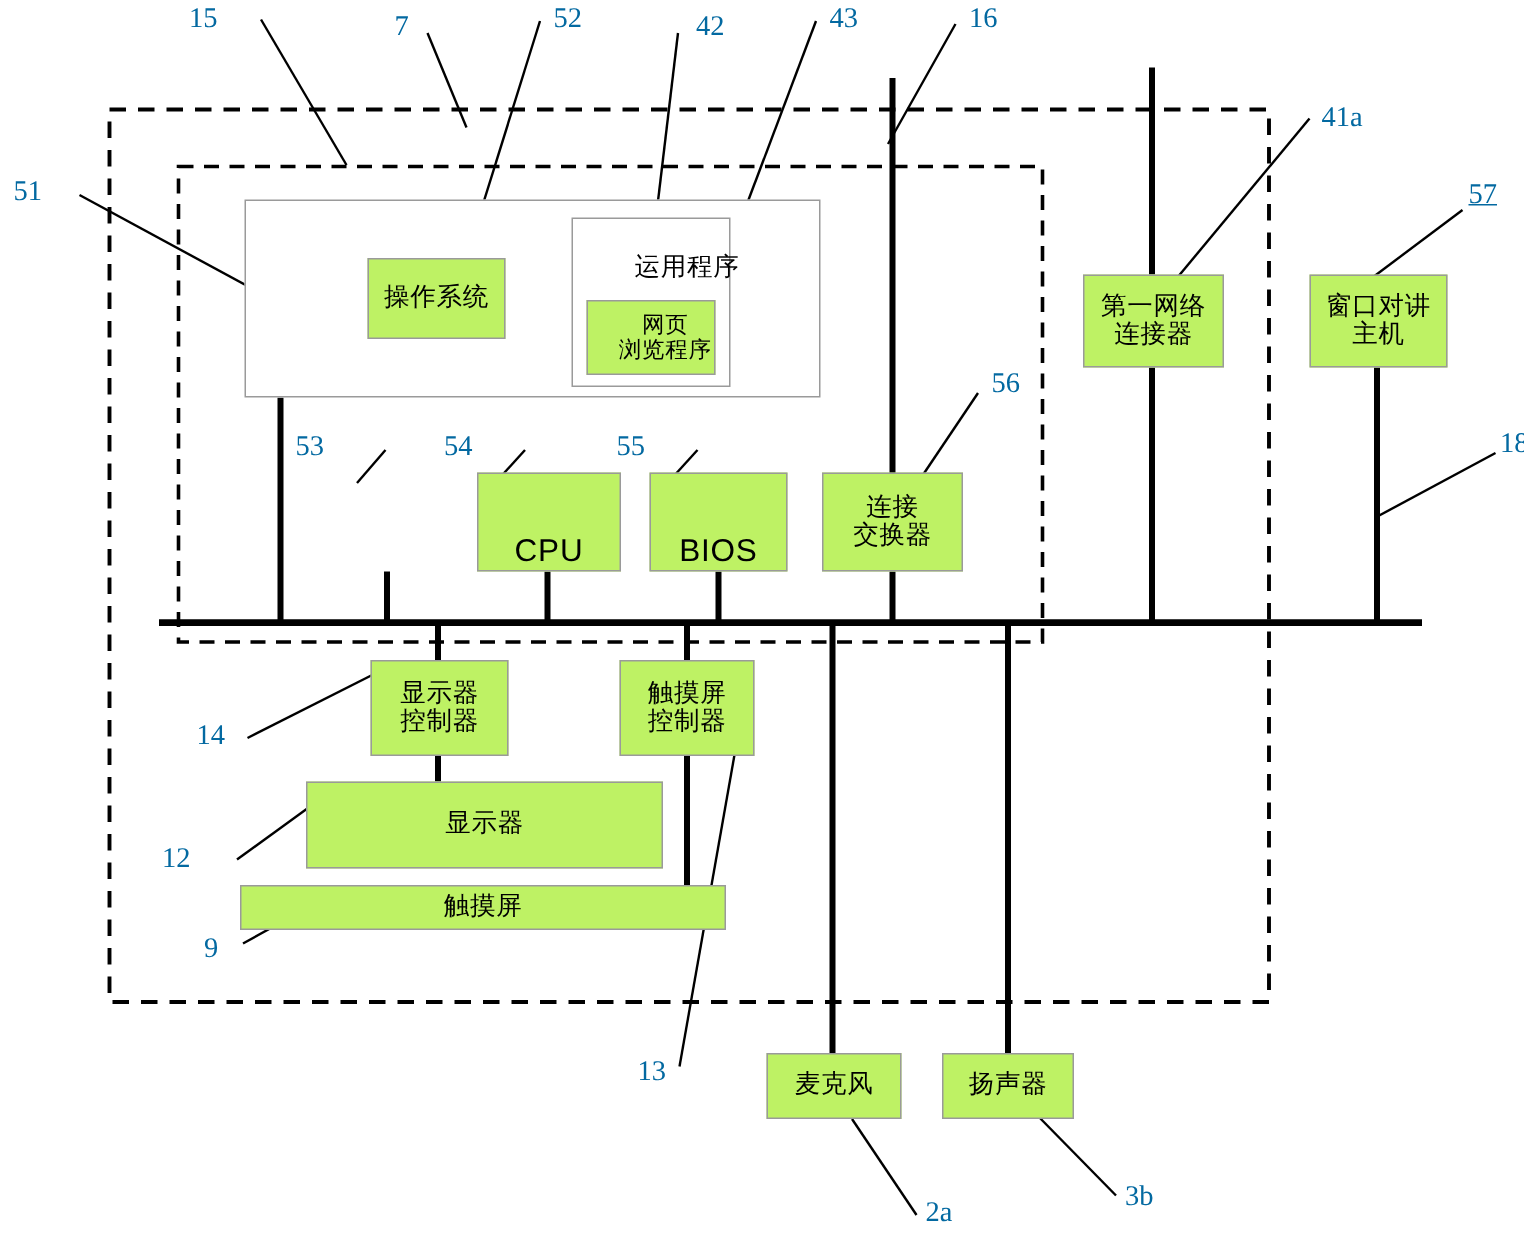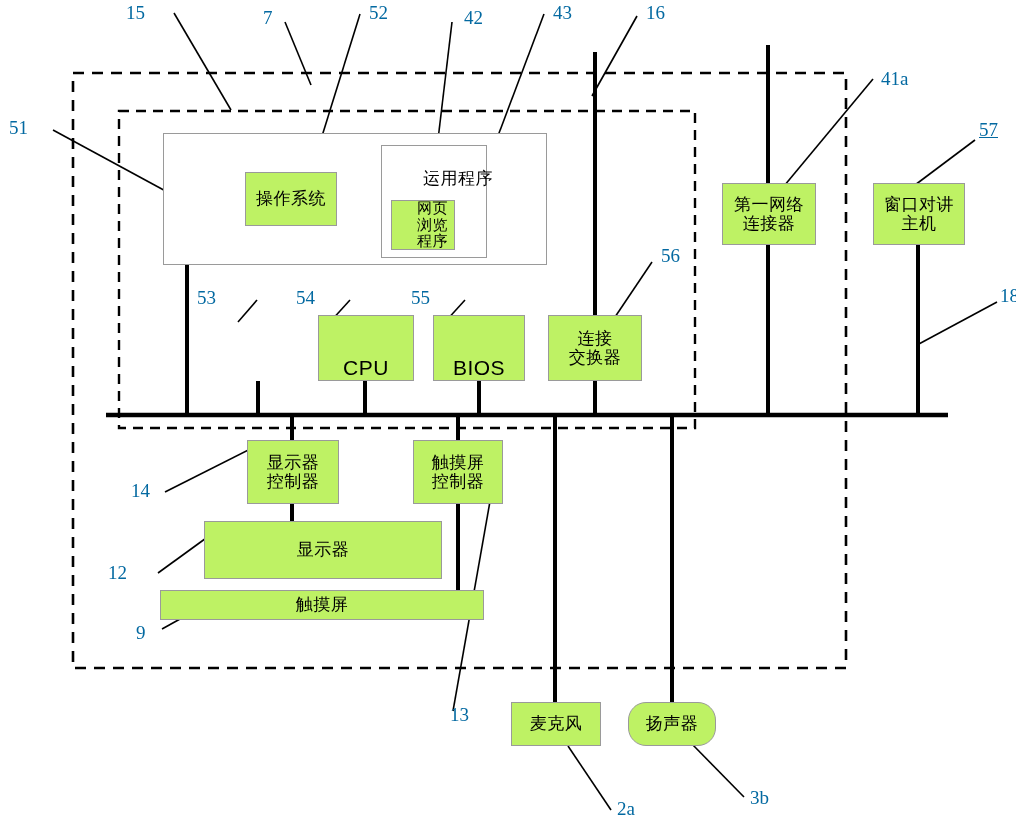--- a/index.html
+++ b/index.html
@@ -139,21 +139,21 @@
 
   <div class="node-box cjk" style="left:245px; top:172px; width:92px; height:54px;">
     <span>操作系统</span>
   </div>
 
   <div class="group-frame" style="left:381px; top:145px; width:106px; height:113px; border:1px solid #9a9a9a; background:#ffffff;"></div>
   <div class="node-box cjk plain-frame" style="left:381px; top:166px; width:106px; height:26px; border:none;margin-left:24px;">
     <span>运用程序</span>
   </div>
 
-  <div class="node-box cjk-sm" style="left:391px; top:200px; width:64px; height:50px; flex-direction:column;padding-left:19px;">
+  <div class="node-box cjk-sm" style="left:391px; top:200px; width:86px; height:50px; flex-direction:column;padding-left:19px;">
     <span>网页</span>
     <span>浏览程序</span>
   </div>
 
 
   <div class="node-box latin" style="left:318px; top:315px; width:96px; height:66px;">
     <span>CPU</span>
   </div>
 
   <div class="node-box latin" style="left:433px; top:315px; width:92px; height:66px;">
@@ -190,38 +190,38 @@
   </div>
 
   <div class="node-box cjk" style="left:160px; top:590px; width:324px; height:30px;">
     <span>触摸屏</span>
   </div>
 
   <div class="node-box cjk" style="left:511px; top:702px; width:90px; height:44px;">
     <span>麦克风</span>
   </div>
 
-  <div class="node-box cjk" style="left:628px; top:702px; width:88px; height:44px;border-radius:18px;">
+  <div class="node-box cjk" style="left:628px; top:702px; width:88px; height:44px;">
     <span>扬声器</span>
   </div>
 
   <div class="ref-label" style="left:126px; top:2px;">15</div>
   <div class="ref-label" style="left:263px; top:7px;">7</div>
   <div class="ref-label" style="left:369px; top:2px;">52</div>
   <div class="ref-label" style="left:464px; top:7px;">42</div>
   <div class="ref-label" style="left:553px; top:2px;">43</div>
   <div class="ref-label" style="left:646px; top:2px;">16</div>
   <div class="ref-label" style="left:881px; top:68px;">41a</div>
   <div class="ref-label" style="left:979px; top:119px;text-decoration:underline;">57</div>
   <div class="ref-label" style="left:9px;   top:117px;">51</div>
   <div class="ref-label" style="left:661px; top:245px;">56</div>
   <div class="ref-label" style="left:1000px;top:285px;">18</div>
   <div class="ref-label" style="left:197px; top:287px;">53</div>
   <div class="ref-label" style="left:296px; top:287px;">54</div>
   <div class="ref-label" style="left:411px; top:287px;">55</div>
   <div class="ref-label" style="left:131px; top:480px;">14</div>
   <div class="ref-label" style="left:108px; top:562px;">12</div>
   <div class="ref-label" style="left:136px; top:622px;">9</div>
-  <div class="ref-label" style="left:450px; top:704px;">13</div>
+  <div class="ref-label" style="left:425px; top:704px;">13</div>
   <div class="ref-label" style="left:617px; top:798px;">2a</div>
   <div class="ref-label" style="left:750px; top:787px;">3b</div>
 
 </div>
 
 </body></html>

